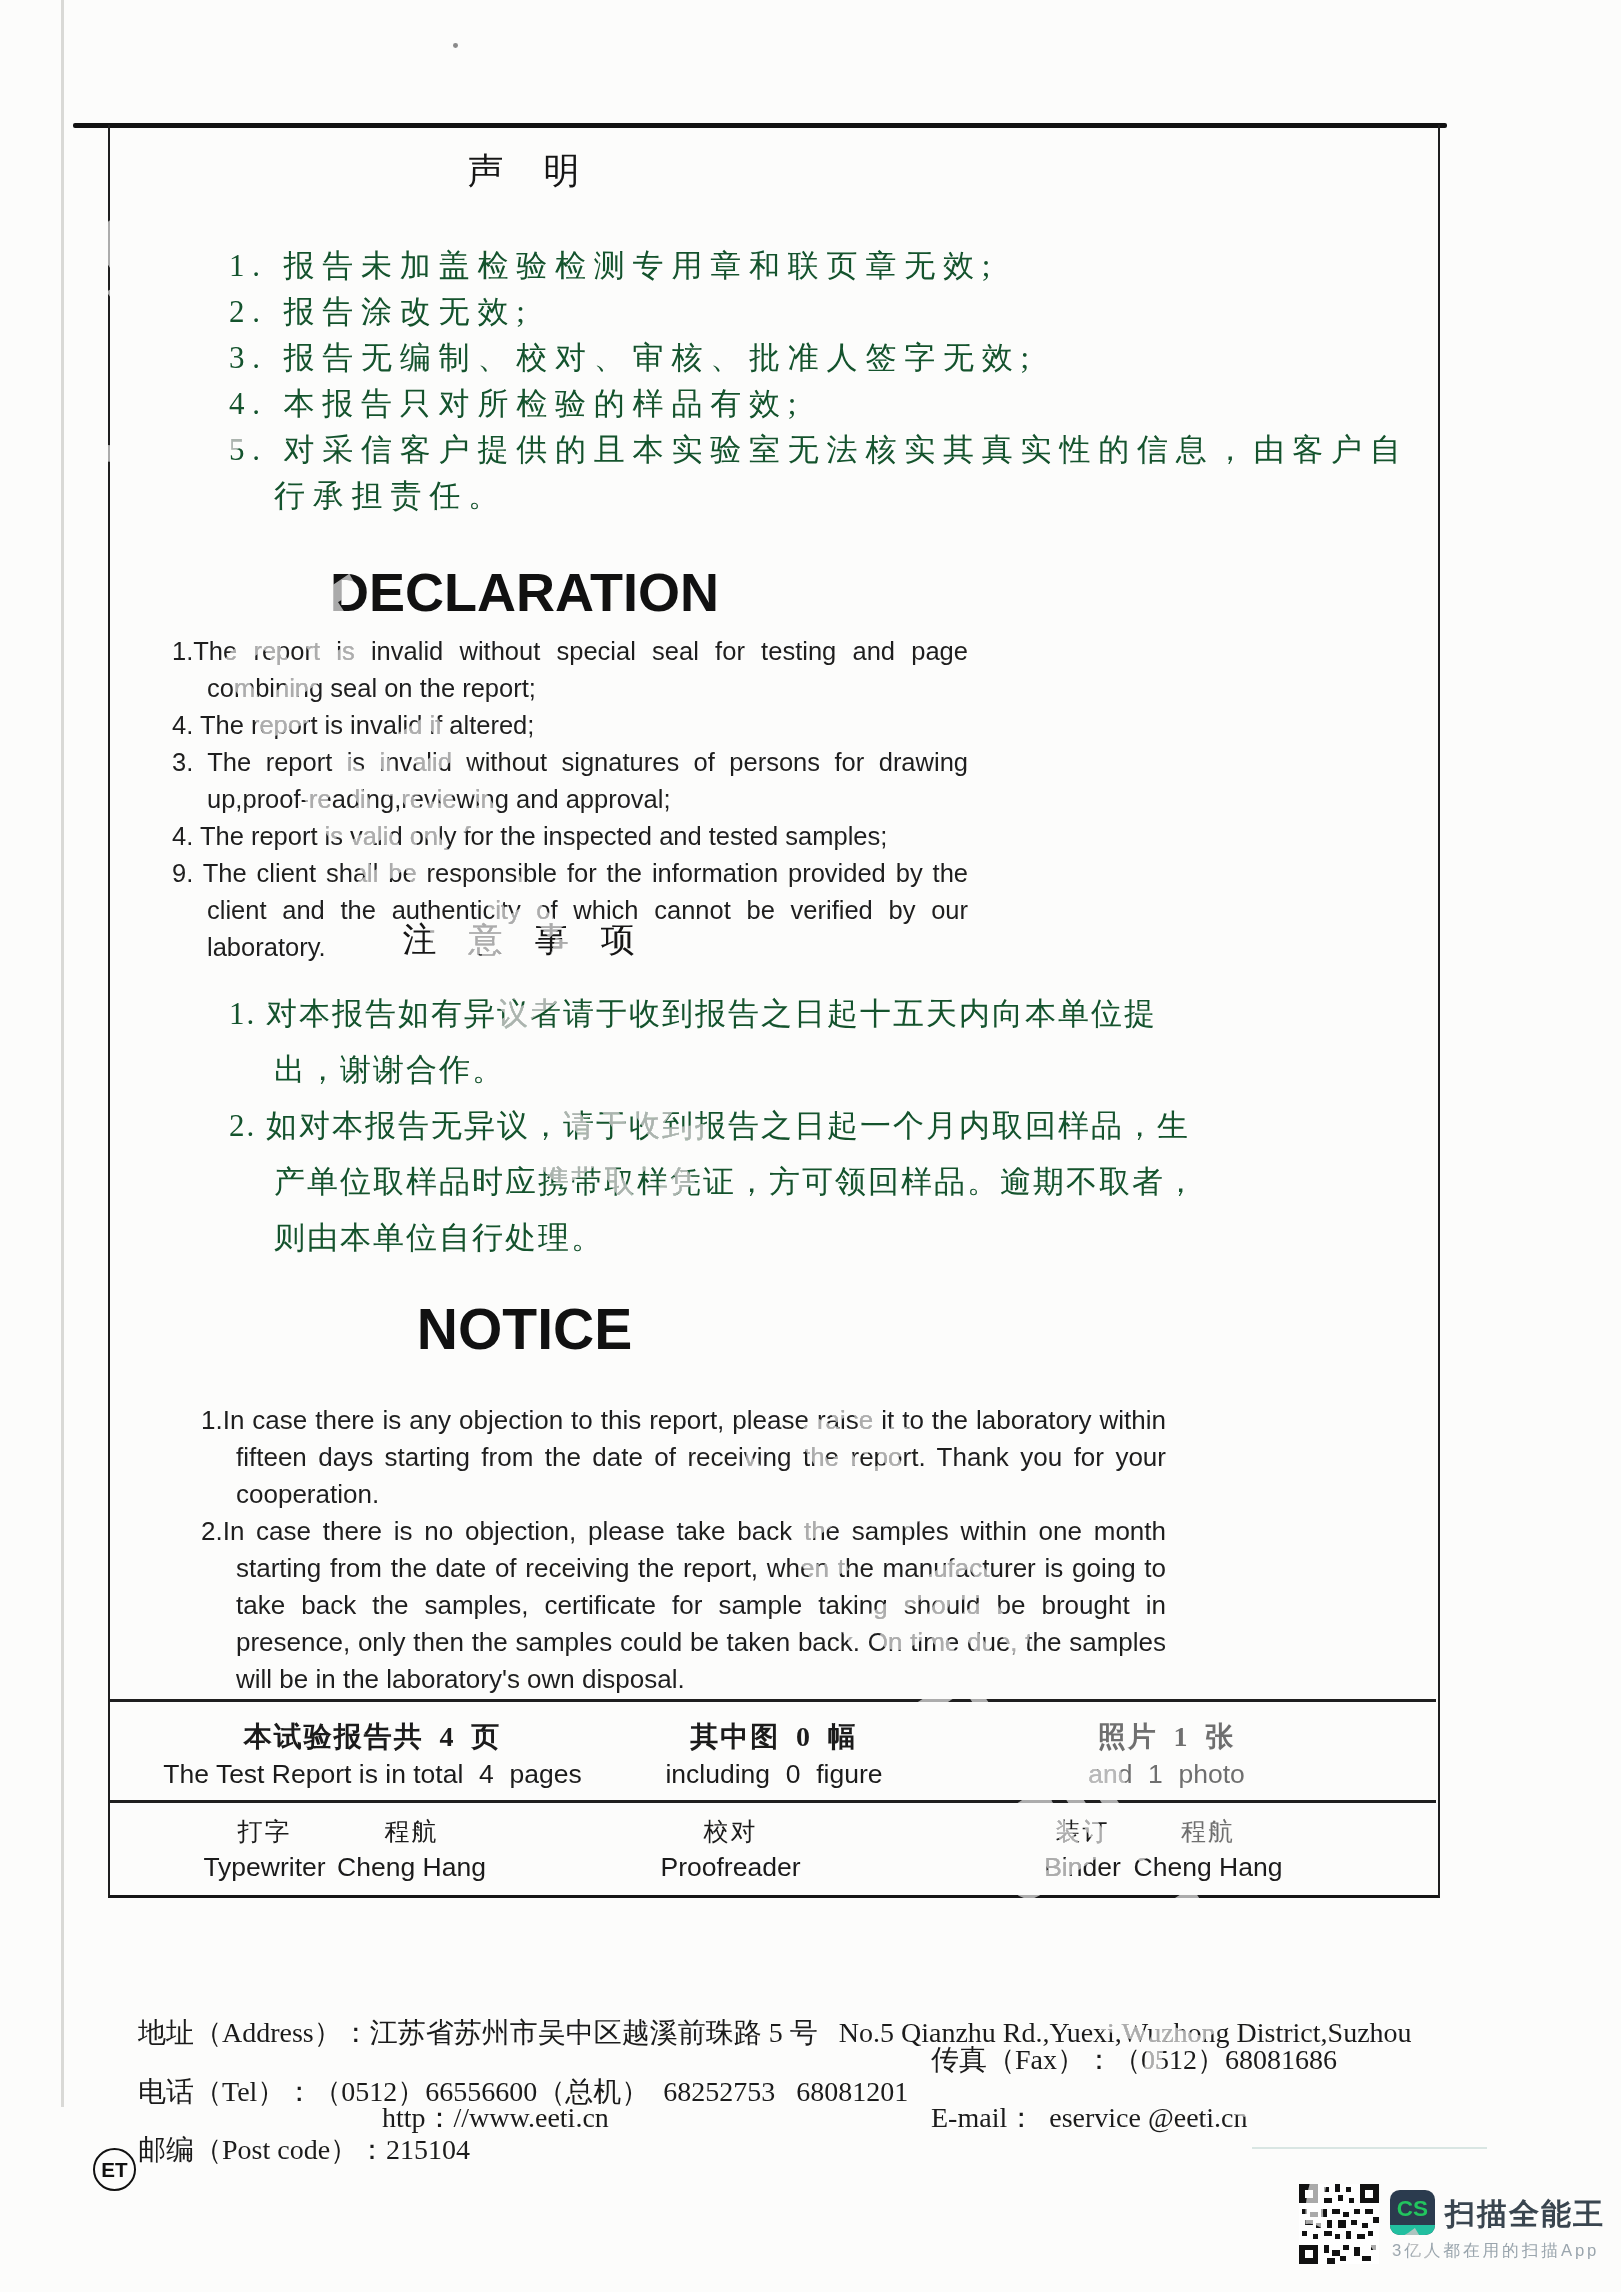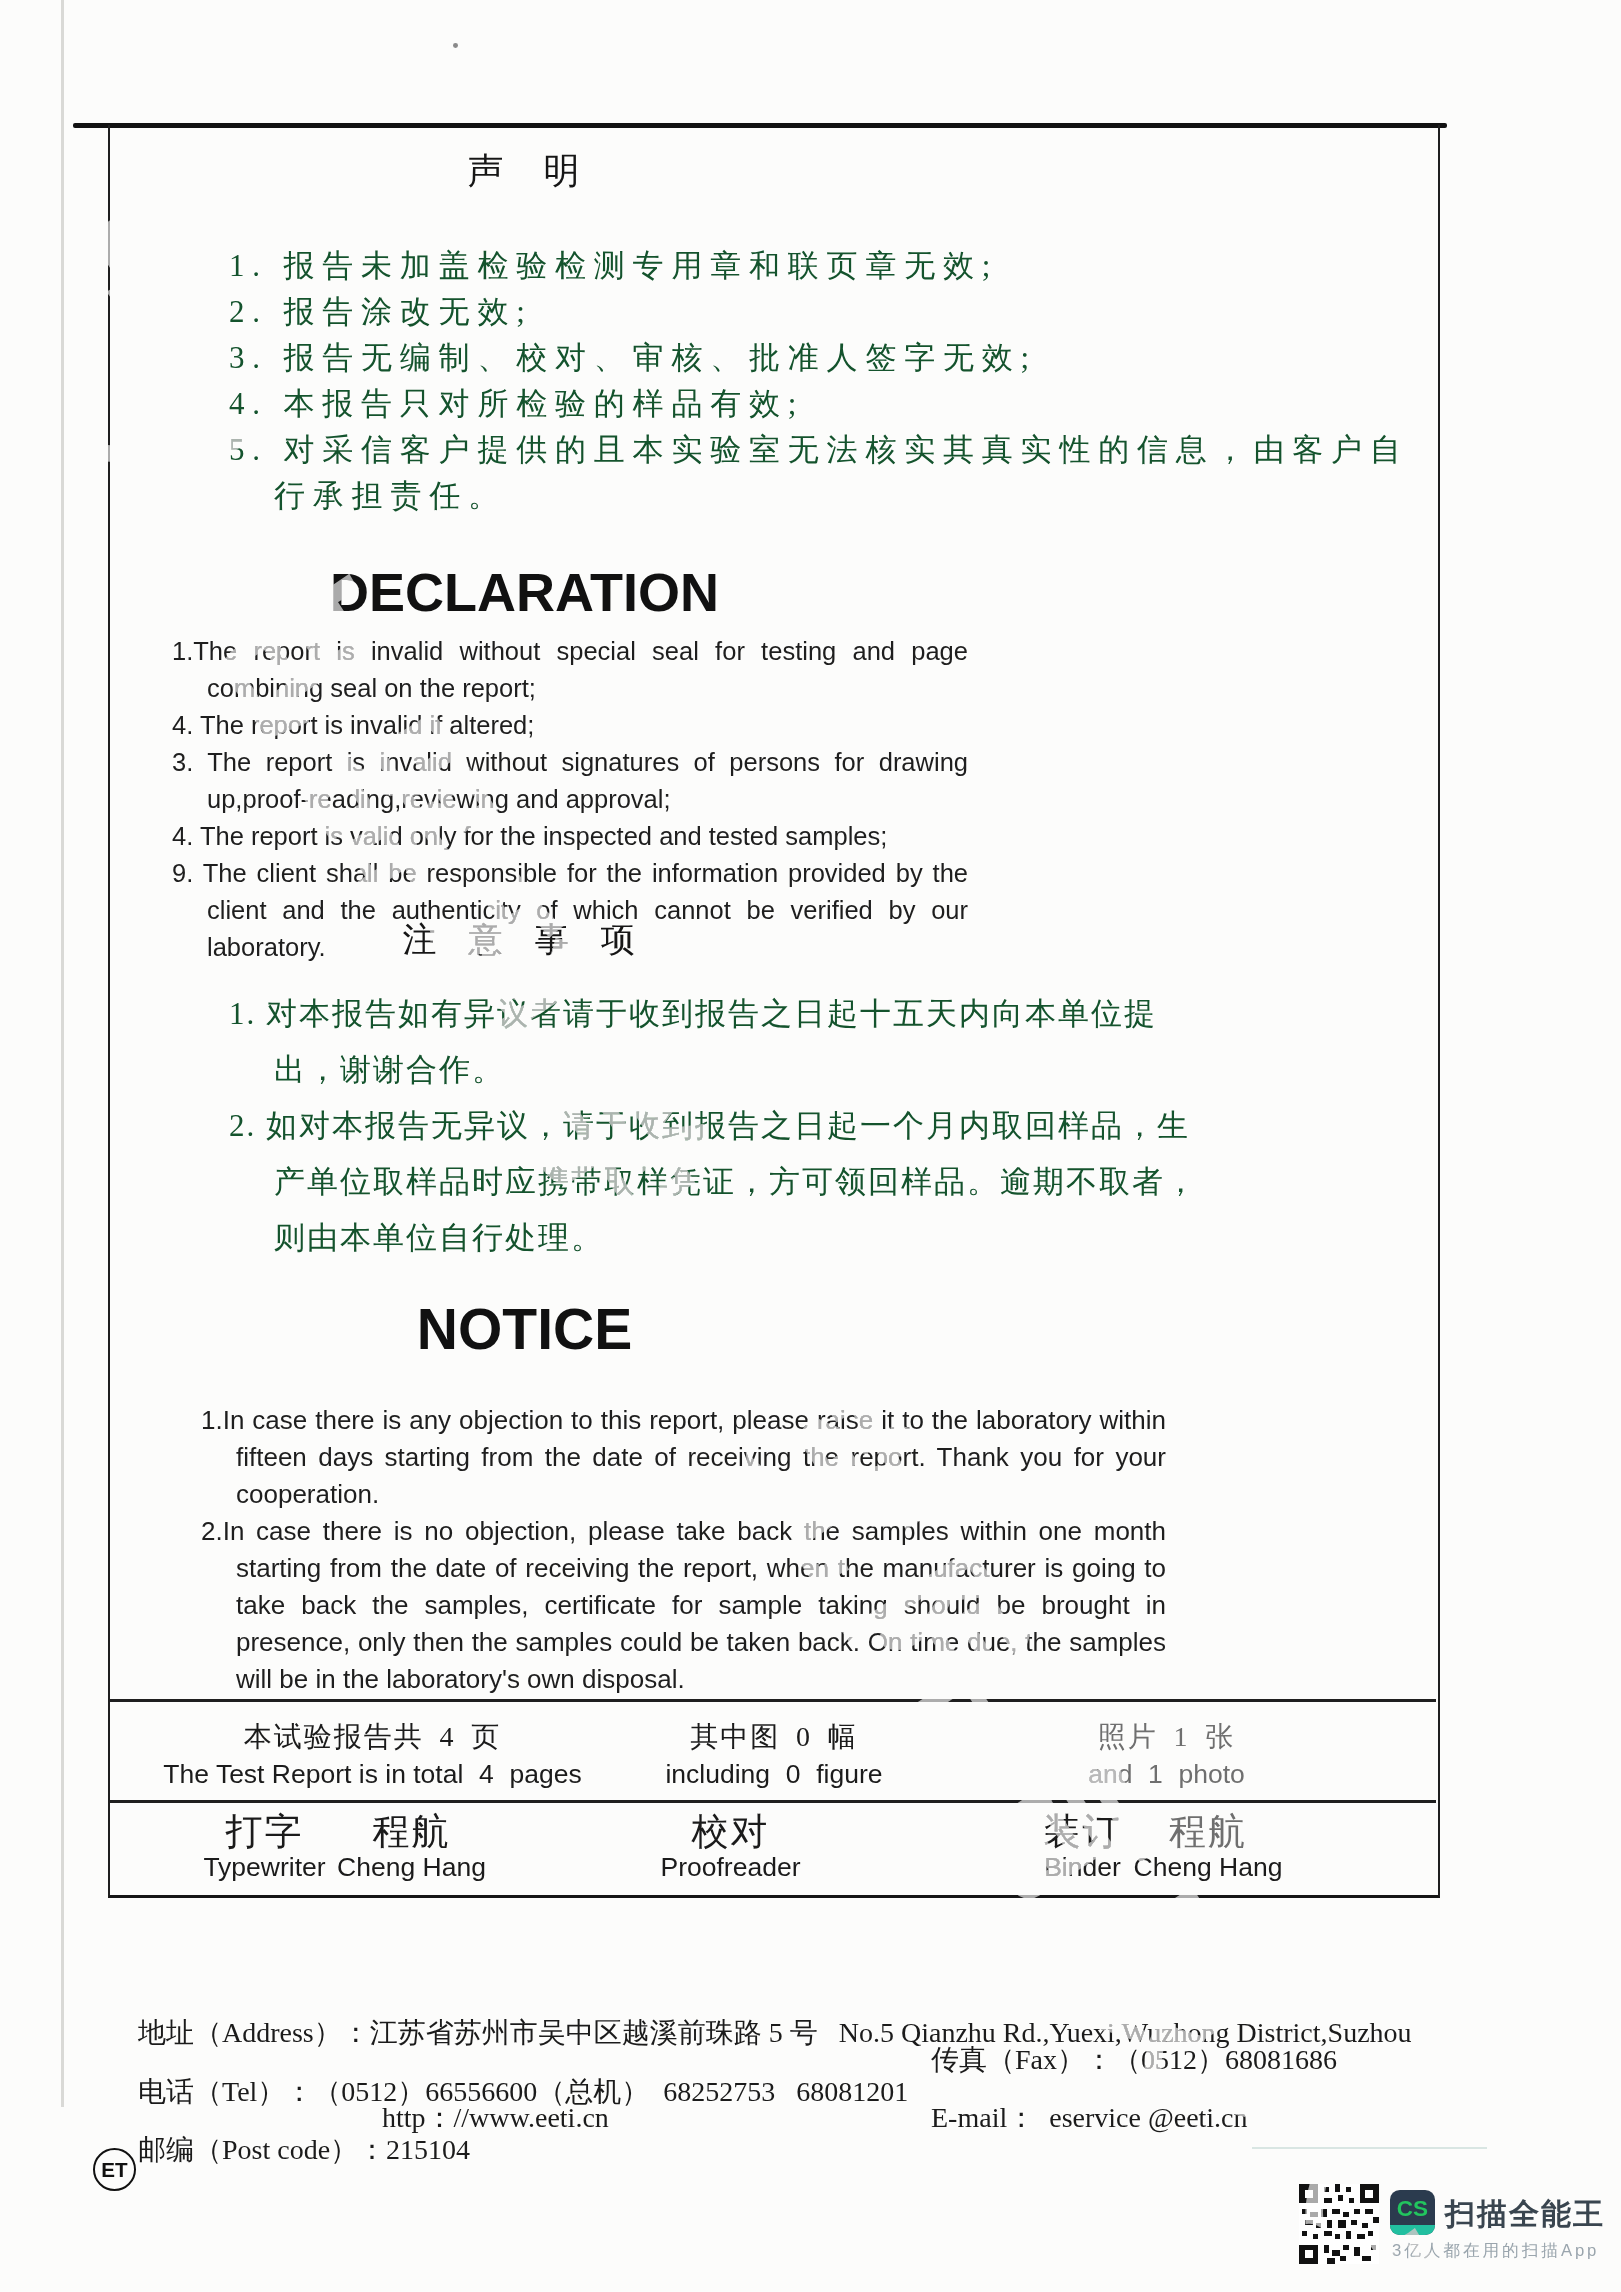--- a/index.html
+++ b/index.html
@@ -31,26 +31,26 @@
   .cnlist .li{padding-left:45px;text-indent:-45px;}
   .cnlist-decl{top:243px;width:1201px;font-size:31px;line-height:46px;letter-spacing:7.8px;}
   .cnlist-notice{top:986px;width:975px;font-size:31px;line-height:56px;letter-spacing:2px;}
 
   .enlist{position:absolute;font-family:"Liberation Sans",sans-serif;color:#1e1e1e;text-align:justify;}
   .enlist .li{padding-left:35px;text-indent:-35px;}
   .enlist-decl{left:172px;top:633px;width:796px;font-size:25.5px;line-height:37px;}
   .enlist-notice{left:201px;top:1402px;width:965px;font-size:26px;line-height:37px;}
 
   .sumgrp{position:absolute;top:1717px;text-align:center;}
-  .sumline-cn{font-size:28px;letter-spacing:2px;line-height:39px;white-space:pre;}
+  .sumline-cn{font-size:28px;letter-spacing:2px;line-height:39px;white-space:pre;font-weight:bold;}
   .sumline-en{font-family:"Liberation Sans",sans-serif;font-size:26.5px;line-height:37px;white-space:pre;}
   .sumval{display:inline-block;margin:0 15.7px;}
 
   .signcell{position:absolute;top:1813px;text-align:center;}
-  .sign-cn{font-size:37px;letter-spacing:2px;line-height:37px;}
+  .sign-cn{font-size:25px;letter-spacing:2px;line-height:37px;}
   .sign-en{font-family:"Liberation Sans",sans-serif;font-size:26.5px;line-height:35px;}
   .sign-faded{color:#6f6f6f;}
 
   .footline{position:absolute;left:110px;width:1421px;font-size:28px;white-space:pre;}
   .f1{top:1982px;} .f2{top:2041px;} .f3{top:2099px;}
   .footline .at{position:absolute;top:0;}
 
   .et-stamp{position:absolute;left:93px;top:2148px;width:39px;height:39px;border:2.9px solid #111;
             border-radius:50%;text-align:center;line-height:39px;font-size:20.6px;font-weight:700;
             font-family:Liberation Sans, sans-serif;color:#111;}

